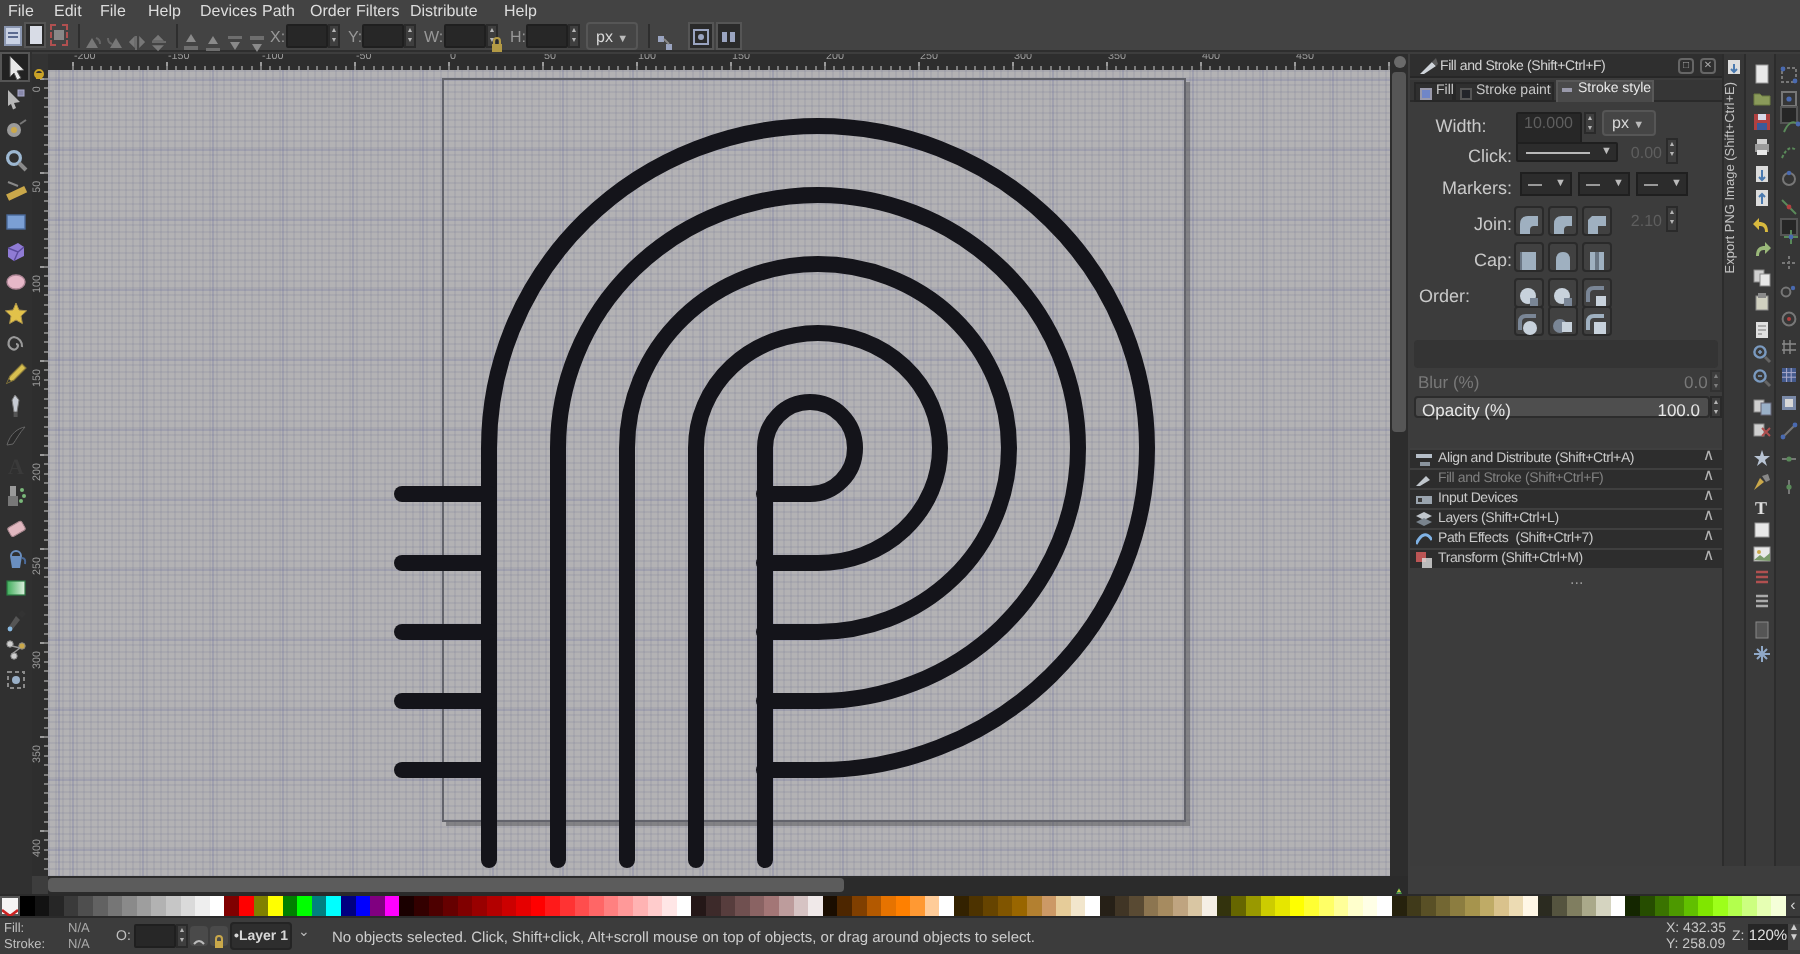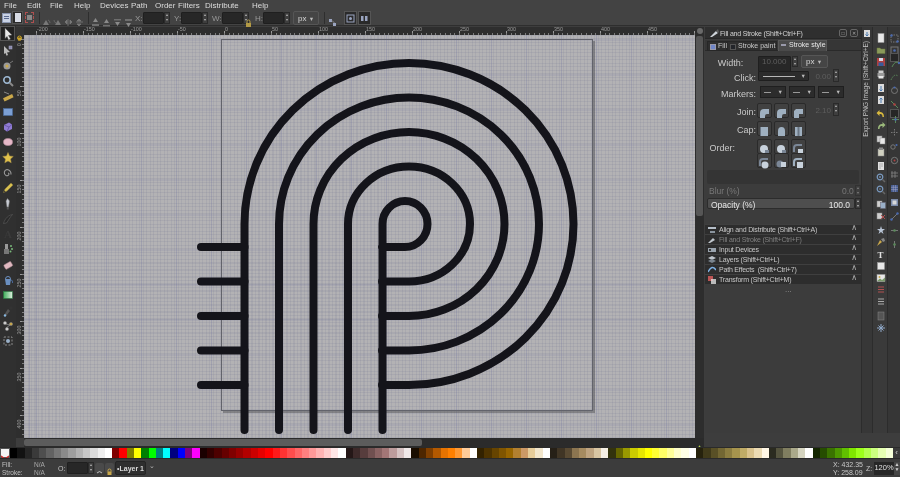--- a/index.html
+++ b/index.html
@@ -633,18 +633,19 @@
  <span class="a spin" style="left:88px;top:3px;height:12px"></span>
  <span class="a" style="left:95px;top:4px;width:9px;height:10px;background:#4a4a4a;border-radius:2px"><svg width="9" height="10">
         <path d="M2 6 Q4.5 3 7 6" stroke="#bbb" fill="none"></path>
       </svg></span>
  <span class="a" style="left:105px;top:4px;width:9px;height:10px;background:#4a4a4a;border-radius:2px"><svg width="9" height="10">
         <rect x="2.5" y="4.5" width="4" height="3.5" fill="#c9a84a"></rect>
         <path d="M3 4.5 V3.5 A1.5 1.5 0 0 1 6 3.5 V4.5" stroke="#c9a84a" fill="none"></path>
       </svg></span>
  <span class="a" style="left:115px;top:2px;width:31px;height:14px;background:#2e2e2e;border:1px solid #242424;border-radius:2px;color:#d8d8d8;font-size:7px;font-weight:bold;line-height:13px;text-align:center">•Layer 1</span>
  <span class="a" style="left:149px;top:3px;font-size:7px;color:#b8b8b8">⌄</span>
+ <span class="a" style="left:166px;top:5px;font-size:7.5px;color:#cdcdcd">No objects selected. Click, Shift+click, Alt+scroll mouse on top of objects, or drag around objects to select.</span>
  <span class="a" style="left:833px;top:2px;font-size:7px;color:#c8c8c8">X: 432.35</span>
  <span class="a" style="left:833px;top:9.5px;font-size:7px;color:#c8c8c8">Y: 258.09</span>
  <span class="a" style="left:866px;top:6px;font-size:7px;color:#c8c8c8">Z:</span>
  <span class="a" style="left:874px;top:3px;width:20px;height:13px;background:#262626;color:#e0e0e0;font-size:7.5px;line-height:12px;text-align:center">120%</span>
  <span class="a" style="left:894px;top:3px;width:6px;height:13px;background:#454545;color:#cfcfcf;font-size:5px;line-height:5px;text-align:center">▲<br>▼</span>
 </div>
 
 </body></html>

